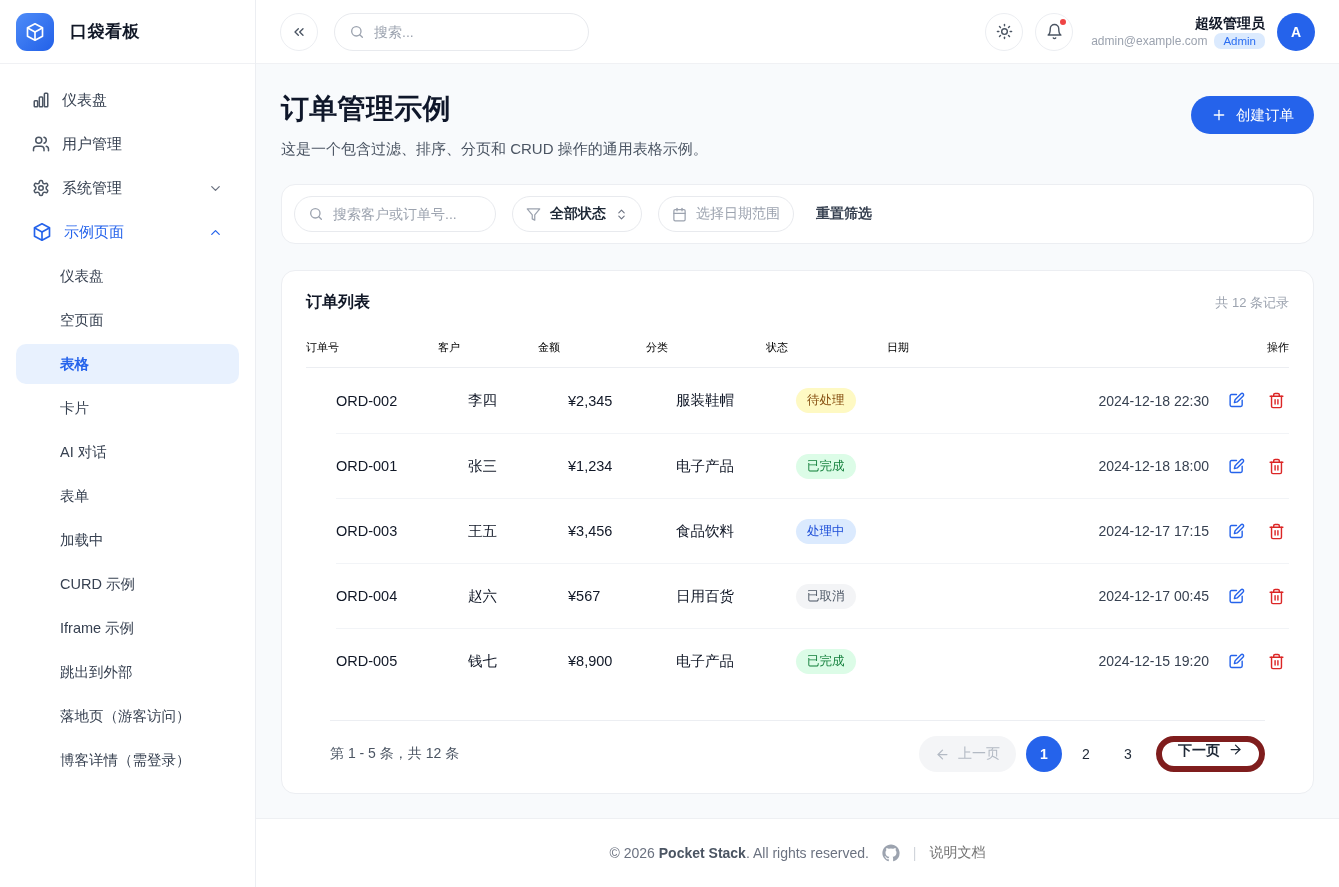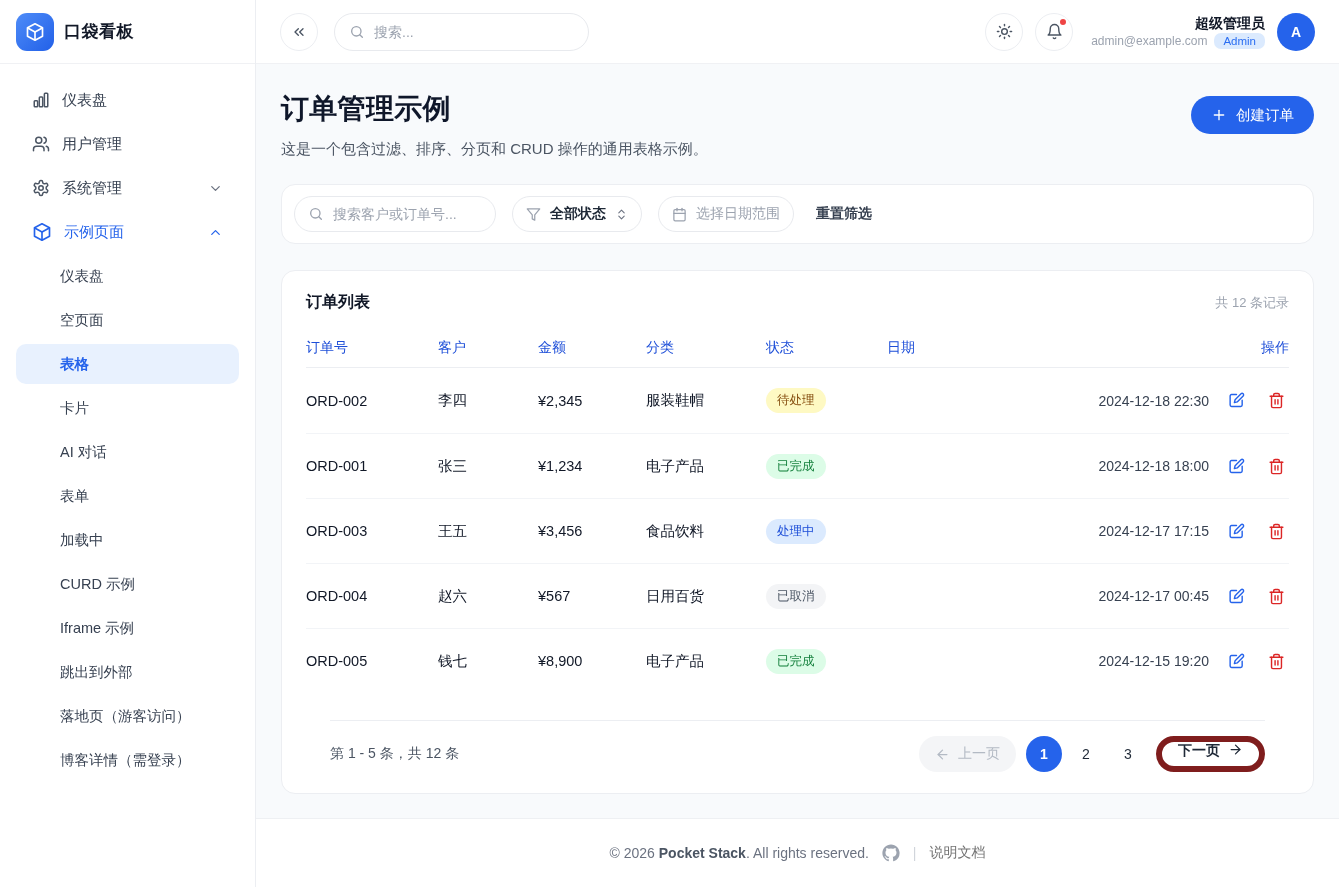--- a/index.html
+++ b/index.html
@@ -7,21 +7,21 @@
   body {
     font-family:"Liberation Sans","DejaVu Sans",sans-serif;
     display:flex; background:#f8fafc; color:#111827; overflow:hidden;
     -webkit-font-smoothing:antialiased;
   }
   svg { display:block; }
   button { font-family:inherit; background:none; border:none; cursor:pointer; }
 
   
   .sidebar { width:256px; min-width:256px; background:#fff; border-right:1px solid #eceef2; display:flex; flex-direction:column; }
-  .logo-row { height:64px; border-bottom:1px solid #f0f1f4; display:flex; align-items:center; gap:10px; padding:4px 16px; }
+  .logo-row { height:64px; border-bottom:1px solid #f0f1f4; display:flex; align-items:center; gap:16px; padding:4px 16px; }
   .logo-badge { width:38px; height:38px; border-radius:11px; background:linear-gradient(135deg,#4e8cf8,#2260e8); display:grid; place-items:center; color:#fff; }
   .app-title { font-size:17px; font-weight:700; color:#111827; letter-spacing:.5px; }
   .nav { padding:16px 0 8px; overflow:hidden; }
   .nav-item { height:40px; margin:0 16px 4px; display:flex; align-items:center; gap:12px; padding:0 16px; border-radius:10px; color:#374151; font-size:15px; }
   .nav-item .nav-ic { color:#4b5563; display:grid; place-items:center; }
   .nav-item.active, .nav-item.active .nav-ic { color:#2563eb; }
   .nav-item .chevron { margin-left:auto; color:#6b7280; }
   .nav-item.active .chevron { color:#2563eb; }
   .nav-sub { height:40px; margin:0 16px 4px; display:flex; align-items:center; padding:0 16px 0 44px; border-radius:10px; color:#374151; font-size:14.5px; }
   .nav-sub.active { background:#e8f1fe; color:#2563eb; font-weight:600; }
@@ -59,25 +59,25 @@
   .status-pill .chev { color:#6b7280; }
   .date-pill { color:#9ca3af; }
   .reset-btn { font-size:14px; font-weight:600; color:#374151; padding:0 6px; }
 
   .table-card { margin-top:26px; background:#fff; border:1px solid #eceef2; border-radius:14px; }
   .card-head { display:flex; justify-content:space-between; align-items:center; padding:21px 24px 15px; }
   .card-title { font-size:16px; font-weight:700; color:#111827; }
   .record-count { font-size:13px; color:#9ca3af; }
   .tbl { margin:0 24px; }
   .tbl-grid { display:grid; grid-template-columns:132px 100px 108px 120px 121px 1fr 80px; align-items:center; }
-  .tbl-header { height:40px; border-bottom:1px solid #eceef2; color:#1d4ed8; font-size:14px; font-weight:500; }
+  .tbl-header { height:40px; border-bottom:1px solid #eceef2; color:#000000; font-size:11px; font-weight:500; }
   .col-head { display:flex; align-items:center; gap:5px; }
   .col-head.right { justify-content:flex-end; }
   .sort { font-size:12px; color:#9ca3af; font-family:"DejaVu Sans",sans-serif; }
-  .tbl-row { height:65px; font-size:14.5px; color:#111827; }
+  .tbl-row { height:65px; font-size:14.5px; color:#111827;margin-left:30px; }
   .tbl-row + .tbl-row { border-top:1px solid #f2f4f7; }
   .cell-id { font-weight:500; }
   .cell-amount { font-weight:500; }
   .cell-date { color:#374151; font-size:14px;text-align:right; }
   .badge { display:inline-block; padding:4px 11px; border-radius:999px; font-size:12.5px; font-weight:500; }
   .badge.pending { background:#fef9c3; color:#854d0e; }
   .badge.success { background:#dcfce7; color:#15803d; }
   .badge.processing { background:#dbeafe; color:#1d4ed8; }
   .badge.cancelled { background:#f3f4f6; color:#4b5563; }
   .row-actions { display:flex; justify-content:flex-end; gap:14px; }

